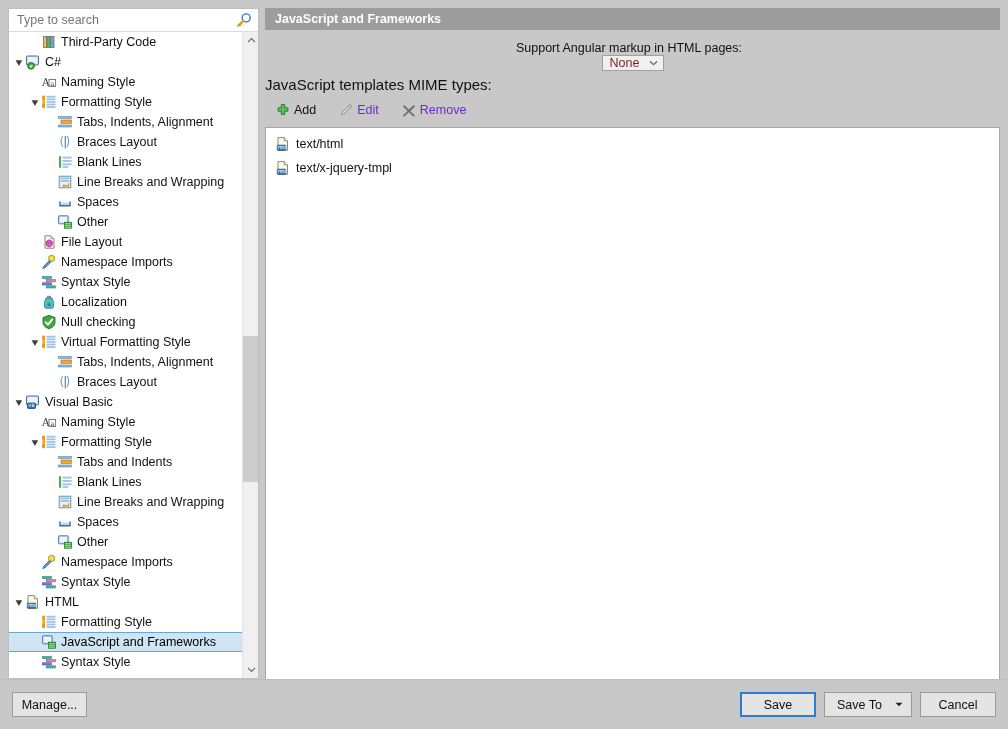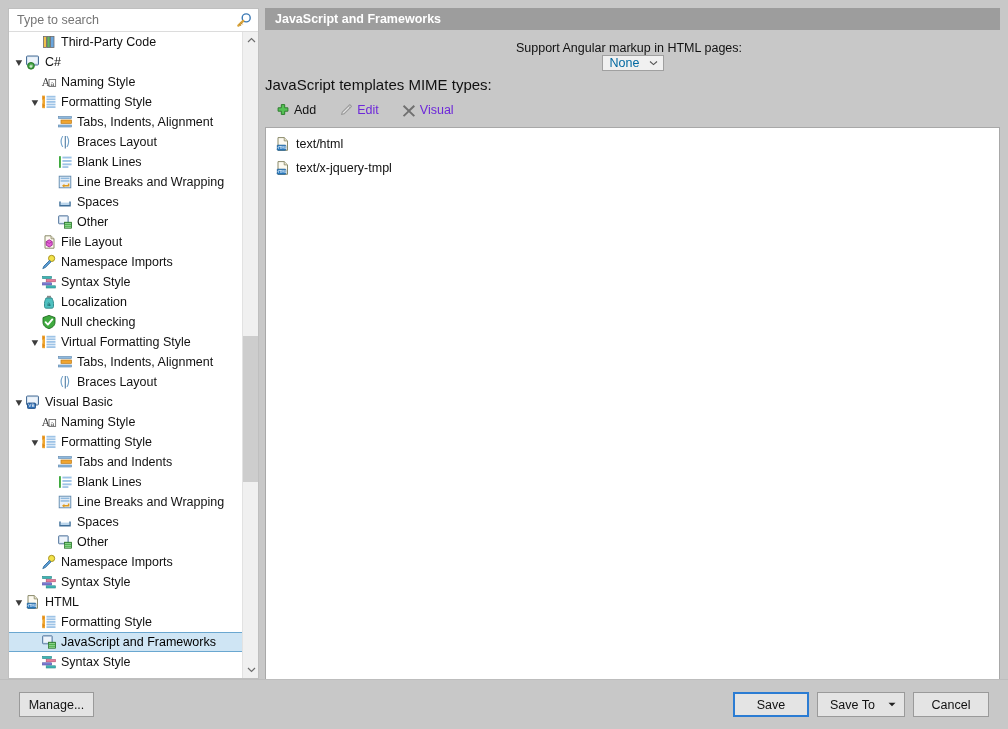--- a/index.html
+++ b/index.html
@@ -112,21 +112,21 @@
     margin-top:11px;height:22px;flex-direction:column;
   }
   .opt-label{font-size:12.5px;color:#111;margin-right:7px;}
   .combo{
     height:21px;min-width:62px;
     border:1px solid #a0a0a0;
     background:#f0f0f0;
     display:flex;align-items:center;justify-content:space-between;
     padding:0 5px 0 7px;
     box-sizing:border-box;
-    font-size:12.5px;color:#0369a1;
+    font-size:12.5px;color:#7f1d1d;
   }
   .combo .caret{margin-left:9px;color:#555;font-size:9px;line-height:1;}
 
   .sub-label{margin-top:13px;font-size:15px;color:#111;}
 
   .toolbar{
     display:flex;align-items:center;gap:14px;
     margin-top:6px;padding-left:8px;height:22px;
   }
   .tb-btn{
@@ -156,21 +156,21 @@
     font-size:12.5px;color:#111;
   }
   .list-item .node-icon{margin-right:5px;}
 
   
   .footer{
     flex:0 0 50px;height:50px;
     background:#c8c8c8;
     border-top:1px solid #bdbdbd;
     display:flex;align-items:center;
-    padding:0 19px;
+    padding:0 12px;
     box-sizing:border-box;
     position:relative;
   }
   .btn{
     height:25px;
     border:1px solid #9a9a9a;
     background:#e4e4e4;
     font-family:"Liberation Sans", sans-serif;
     font-size:12.5px;color:#111;
     display:inline-flex;align-items:center;justify-content:center;
@@ -672,21 +672,21 @@
           </span>
           <span>Edit</span>
         </button>
 
         <button class="tb-btn disabled">
           <span class="tb-ico">
             <svg width="16" height="16" viewBox="0 0 16 16">
               <path d="M3.2 3.0 L7.9 7.6 L12.6 3.0 L14 4.4 L9.3 8.9 L14 13.4 L12.6 14.7 L7.9 10.2 L3.2 14.7 L1.9 13.4 L6.6 8.9 L1.9 4.4 z" fill="#707070"></path>
             </svg>
           </span>
-          <span>Visual</span>
+          <span>Remove</span>
         </button>
       </div>
 
       <div class="listbox" id="mime-list">
           <div class="list-item">
             <span class="node-icon"><svg xmlns="http://www.w3.org/2000/svg" width="16" height="16" viewBox="0 0 16 16">
                 <path d="M3 1.6 h6.2 l3.3 3.3 v9.4 h-9.5 z" fill="#fdfaf0" stroke="#8a8a6a" stroke-width="1"></path>
                 <path d="M9.2 1.6 v3.3 h3.3" fill="#e8e2cc" stroke="#8a8a6a" stroke-width=".8"></path>
                 <rect x="2.2" y="9.2" width="8.6" height="5" rx=".6" fill="#2f7fc4" stroke="#1b5d96" stroke-width=".8"></rect>
                 <text x="6.5" y="13.2" font-size="4" fill="#fff" text-anchor="middle" font-family="DejaVu Sans">HTML</text>

